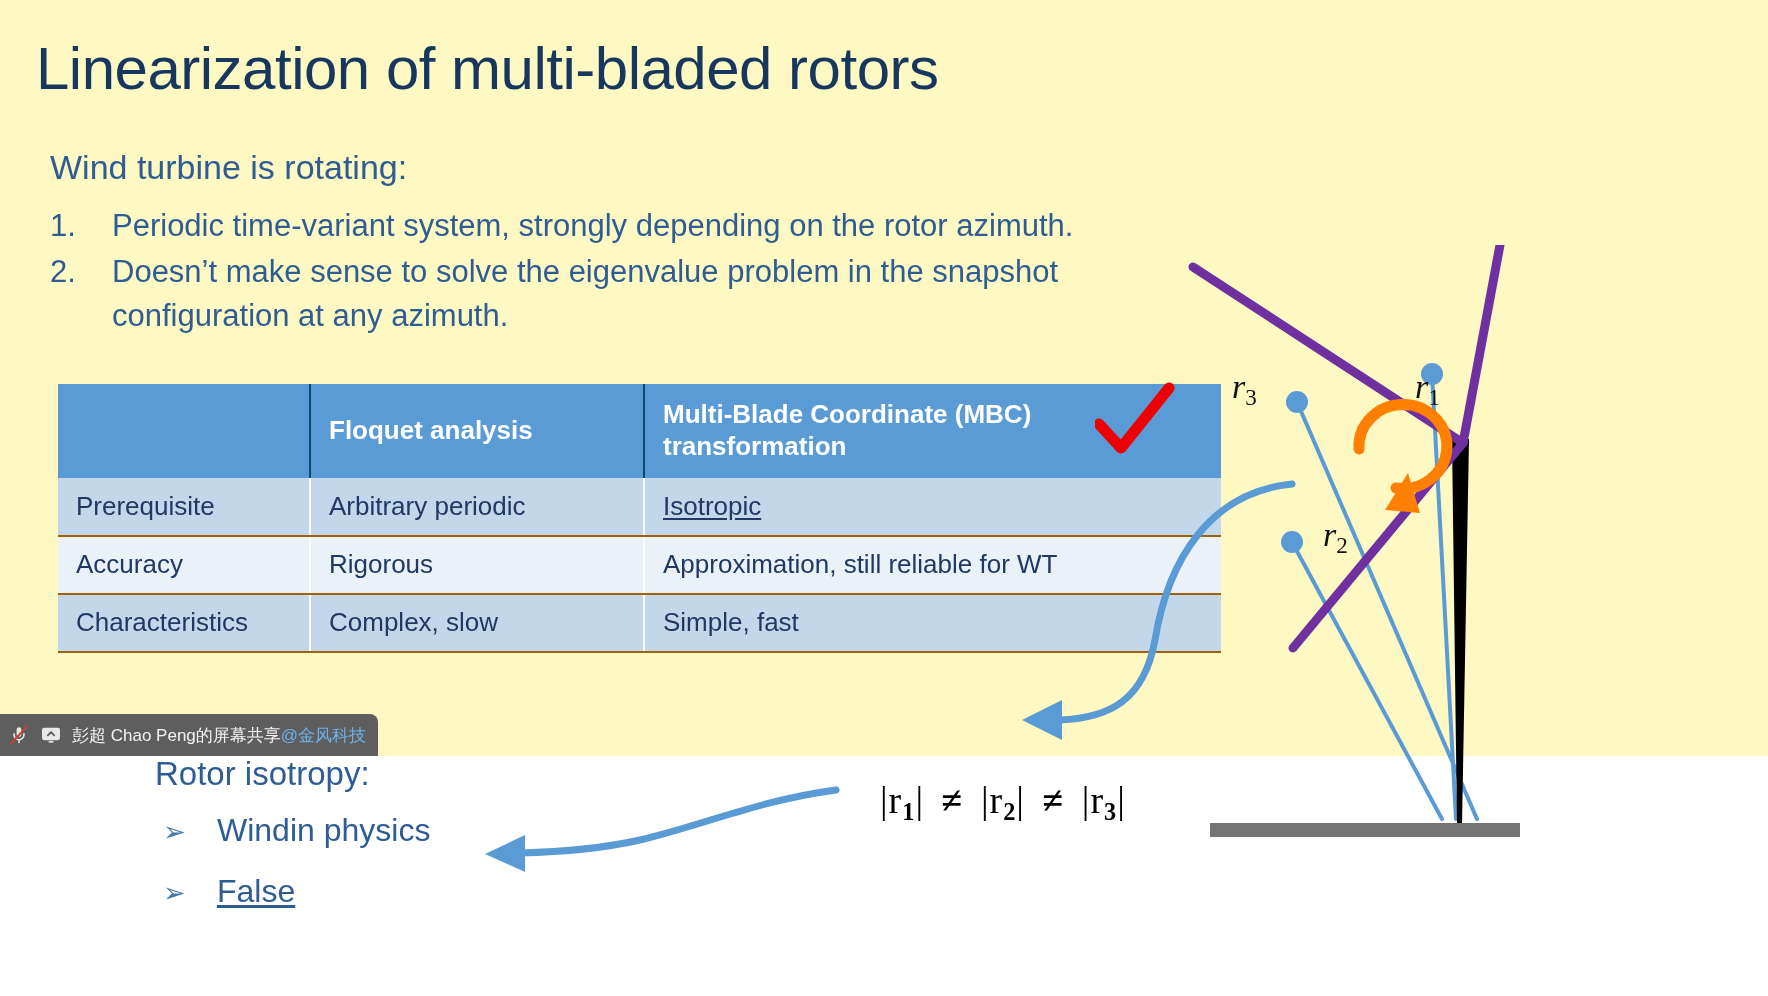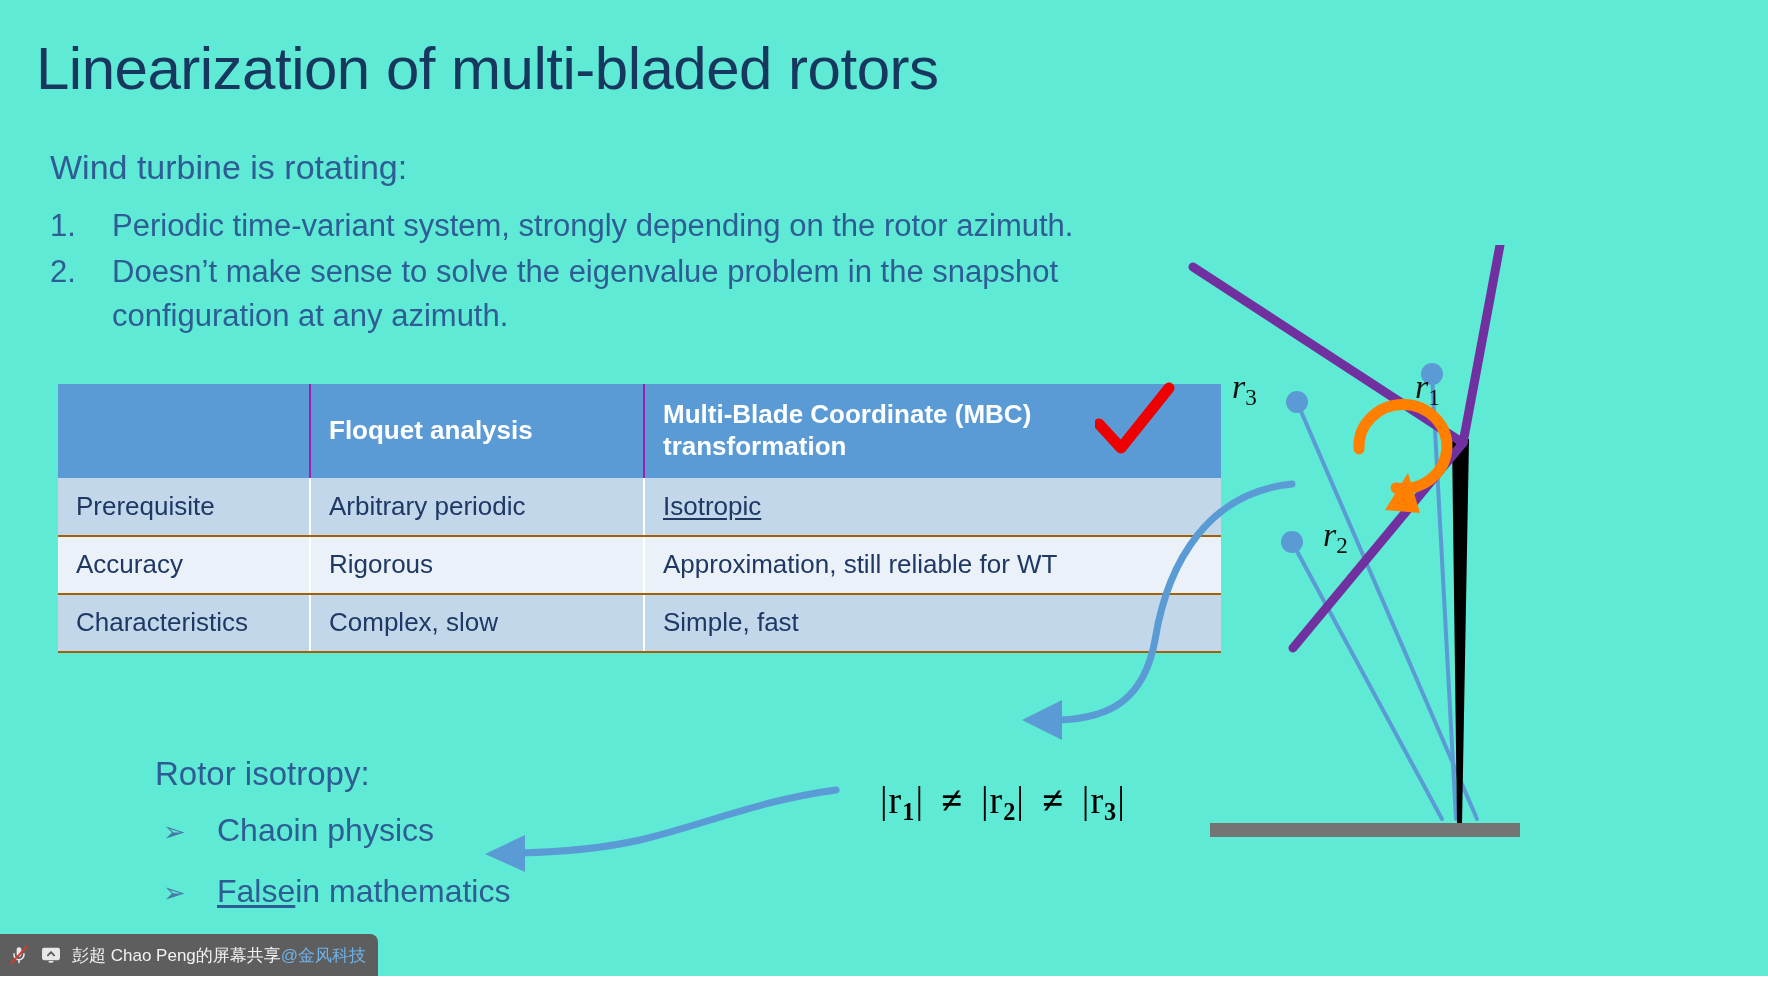--- a/index.html
+++ b/index.html
@@ -4,22 +4,22 @@
 <style>
   * { box-sizing: border-box; margin: 0; padding: 0; }
   html, body {
     width: 1768px; height: 996px;
     background: #ffffff;
     font-family: "Liberation Sans", sans-serif;
     overflow: hidden;
   }
   #slide {
     position: relative;
-    width: 1768px; height: 976px;
-    background: #5eead4;
+    width: 1768px; height: 756px;
+    background: #fef9c3;
   }
   
   .title {
     position: absolute;
     left: 36px; top: 34px;
     font-size: 60px;
     font-weight: 400;
     color: #17375E;
     letter-spacing: -0.5px;
     white-space: nowrap;
@@ -55,21 +55,21 @@
   .tbl col.c3 { width: 577px; }
   .tbl th {
     background: #5B9BD5;
     color: #ffffff;
     font-size: 26px;
     font-weight: bold;
     text-align: left;
     padding: 14px 18px;
     height: 94px;
     vertical-align: middle;
-    border-right: 2px solid #a21caf;
+    border-right: 2px solid #0c4a6e;
     line-height: 1.22;
   }
   .tbl th:last-child { border-right: none; margin-left: 26px; }
   .tbl td {
     font-size: 26px;
     color: #1F3864;
     padding: 12px 18px;
     height: 58px;
     vertical-align: middle;
     border-right: 2px solid #ffffff;
@@ -225,27 +225,26 @@
   </table>
 
   <svg class="redcheck" viewBox="0 0 80 80">
     <path d="M4 42 L26 66 L74 6" fill="none" stroke="#EE0000" stroke-width="11" stroke-linecap="round" stroke-linejoin="round"></path>
   </svg>
 
   <div class="iso-head">Rotor isotropy:</div>
   <div class="iso-list">
     <div class="iso-item">
       <span class="bullet">➢</span>
-      <span>Chao</span>
+      <span>Wind</span>
         <span> in physics</span>
     </div>
     <div class="iso-item">
       <span class="bullet">➢</span>
       <span class="u">False</span>
-        <span> in mathematics</span>
     </div>
   </div>
 
   <div class="formula">
     <span class="bar">|r</span><sub>1</sub><span class="bar">| </span><span class="ne">≠</span><span class="bar"> |r</span><sub>2</sub><span class="bar">| </span><span class="ne">≠</span><span class="bar"> |r</span><sub>3</sub><span class="bar">|</span>
   </div>
 
   <svg class="turbine" viewBox="0 0 560 680">
 
     <g stroke="#5B9BD5" stroke-width="4" fill="none" stroke-linecap="round">

